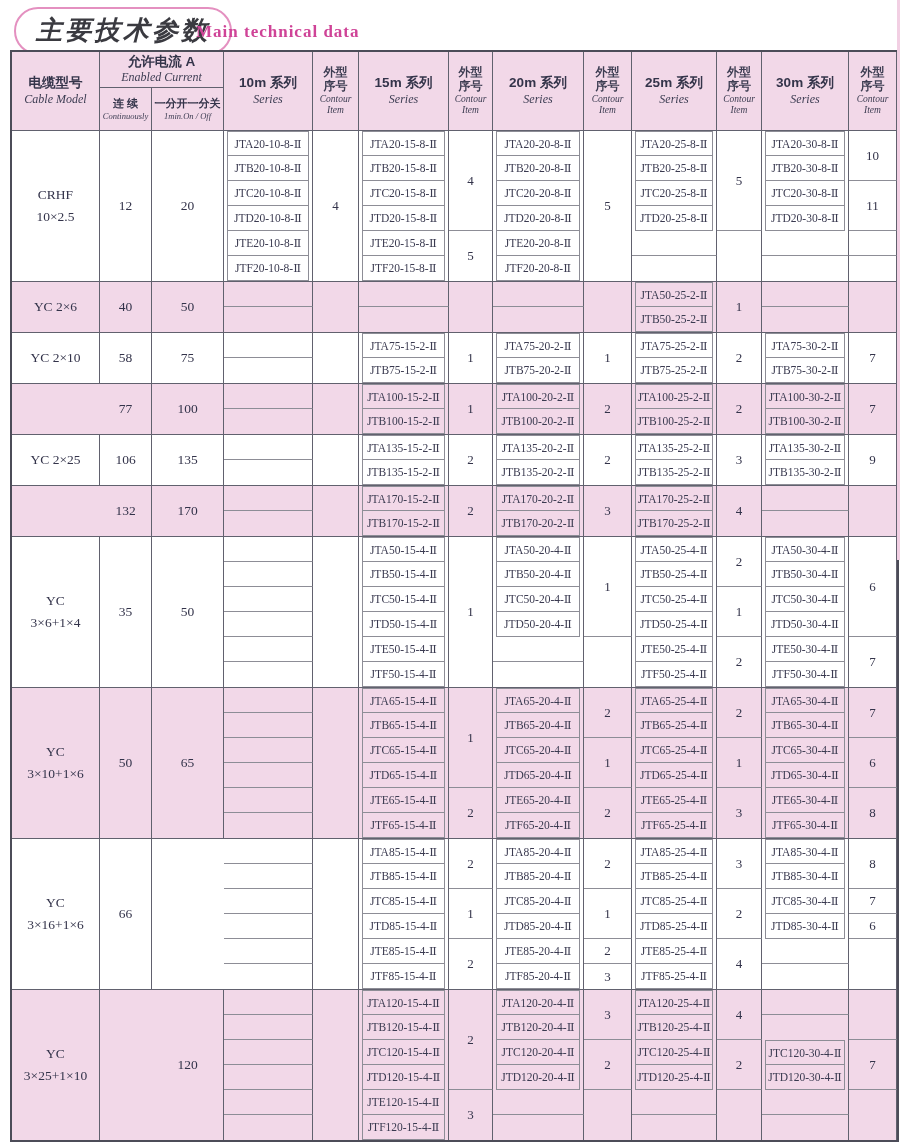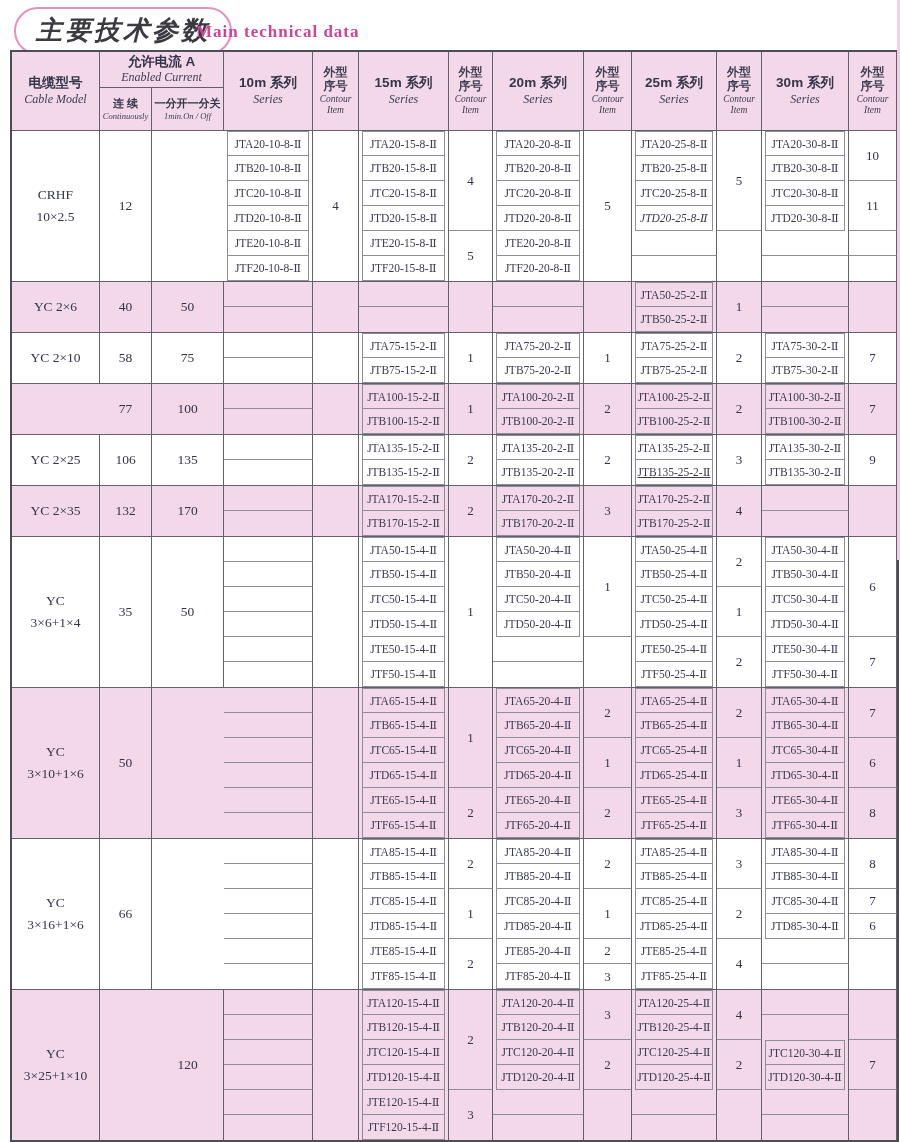--- a/index.html
+++ b/index.html
@@ -125,20 +125,21 @@
           <div class="c-en">Contour</div>
           <div class="c-en">Item</div>
         </div>
       </div>
       <div class="block" style="grid-template-columns: 88px 52px 72px 89px 46px 90px 44px 91px 48px 85px 45px 87px 48px; grid-template-rows: repeat(6, 25px);">
         <div class="cell model" style="grid-area: 1 / 1 / 7 / 2;">
           <div class="mline">CRHF</div>
           <div class="mline">10×2.5</div>
         </div>
         <div class="cell num" style="grid-area: 1 / 2 / 7 / 3;">12</div>
+        <div class="cell num" style="grid-area: 1 / 3 / 7 / 4;">20</div>
         <div class="cell scell" style="grid-area: 1 / 4 / 2 / 5;">
           <div class="sbox">JTA20-10-8-Ⅱ</div>
         </div>
         <div class="cell scell" style="grid-area: 2 / 4 / 3 / 5;">
           <div class="sbox mt">JTB20-10-8-Ⅱ</div>
         </div>
         <div class="cell scell" style="grid-area: 3 / 4 / 4 / 5;">
           <div class="sbox mt">JTC20-10-8-Ⅱ</div>
         </div>
         <div class="cell scell" style="grid-area: 4 / 4 / 5 / 5;">
@@ -188,21 +189,21 @@
         </div>
         <div class="cell scell" style="grid-area: 1 / 10 / 2 / 11;">
           <div class="sbox">JTA20-25-8-Ⅱ</div>
         </div>
         <div class="cell scell" style="grid-area: 2 / 10 / 3 / 11;">
           <div class="sbox mt">JTB20-25-8-Ⅱ</div>
         </div>
         <div class="cell scell" style="grid-area: 3 / 10 / 4 / 11;">
           <div class="sbox mt">JTC20-25-8-Ⅱ</div>
         </div>
-        <div class="cell scell" style="grid-area: 4 / 10 / 5 / 11; font-style: italic;">
+        <div class="cell scell" style="grid-area: 4 / 10 / 5 / 11;">
           <div class="sbox mt">JTD20-25-8-Ⅱ</div>
         </div>
         <div class="cell scell bline" style="grid-area: 5 / 10 / 6 / 11;"></div>
         <div class="cell scell" style="grid-area: 6 / 10 / 7 / 11;"></div>
         <div class="cell scell" style="grid-area: 1 / 12 / 2 / 13;">
           <div class="sbox">JTA20-30-8-Ⅱ</div>
         </div>
         <div class="cell scell" style="grid-area: 2 / 12 / 3 / 13;">
           <div class="sbox mt">JTB20-30-8-Ⅱ</div>
         </div>
@@ -340,39 +341,36 @@
         </div>
         <div class="cell scell" style="grid-area: 1 / 8 / 2 / 9;">
           <div class="sbox">JTA135-20-2-Ⅱ</div>
         </div>
         <div class="cell scell" style="grid-area: 2 / 8 / 3 / 9;">
           <div class="sbox mt">JTB135-20-2-Ⅱ</div>
         </div>
         <div class="cell scell" style="grid-area: 1 / 10 / 2 / 11;">
           <div class="sbox">JTA135-25-2-Ⅱ</div>
         </div>
-        <div class="cell scell" style="grid-area: 2 / 10 / 3 / 11; text-decoration: underline;">
+        <div class="cell scell" style="grid-area: 2 / 10 / 3 / 11;">
           <div class="sbox mt">JTB135-25-2-Ⅱ</div>
         </div>
         <div class="cell scell" style="grid-area: 1 / 12 / 2 / 13;">
           <div class="sbox">JTA135-30-2-Ⅱ</div>
         </div>
         <div class="cell scell" style="grid-area: 2 / 12 / 3 / 13; align-items: flex-end;">
           <div class="sbox mt">JTB135-30-2-Ⅱ</div>
         </div>
         <div class="cell ccell" style="grid-area: 1 / 5 / 3 / 6;"></div>
         <div class="cell ccell" style="grid-area: 1 / 7 / 3 / 8;">2</div>
         <div class="cell ccell" style="grid-area: 1 / 9 / 3 / 10;">2</div>
         <div class="cell ccell" style="grid-area: 1 / 11 / 3 / 12;">3</div>
         <div class="cell ccell" style="grid-area: 1 / 13 / 3 / 14;">9</div>
       </div>
       <div class="block pink" style="grid-template-columns: 88px 52px 72px 89px 46px 90px 44px 91px 48px 85px 45px 87px 48px; grid-template-rows: repeat(2, 25px);">
-        <div class="cell model" style="grid-area: 1 / 1 / 3 / 2;">
-          <div class="mline">YC  2×35</div>
-        </div>
         <div class="cell num" style="grid-area: 1 / 2 / 3 / 3;">132</div>
         <div class="cell num" style="grid-area: 1 / 3 / 3 / 4;">170</div>
         <div class="cell scell bline" style="grid-area: 1 / 4 / 2 / 5;"></div>
         <div class="cell scell" style="grid-area: 2 / 4 / 3 / 5;"></div>
         <div class="cell scell" style="grid-area: 1 / 6 / 2 / 7;">
           <div class="sbox">JTA170-15-2-Ⅱ</div>
         </div>
         <div class="cell scell" style="grid-area: 2 / 6 / 3 / 7;">
           <div class="sbox mt">JTB170-15-2-Ⅱ</div>
         </div>
@@ -486,20 +484,21 @@
         <div class="cell ccell" style="grid-area: 5 / 11 / 7 / 12;">2</div>
         <div class="cell ccell segline" style="grid-area: 1 / 13 / 5 / 14;">6</div>
         <div class="cell ccell" style="grid-area: 5 / 13 / 7 / 14;">7</div>
       </div>
       <div class="block pink" style="grid-template-columns: 88px 52px 72px 89px 46px 90px 44px 91px 48px 85px 45px 87px 48px; grid-template-rows: repeat(6, 25px);">
         <div class="cell model" style="grid-area: 1 / 1 / 7 / 2;">
           <div class="mline">YC</div>
           <div class="mline">3×10+1×6</div>
         </div>
         <div class="cell num" style="grid-area: 1 / 2 / 7 / 3;">50</div>
+        <div class="cell num" style="grid-area: 1 / 3 / 7 / 4;">65</div>
         <div class="cell scell bline" style="grid-area: 1 / 4 / 2 / 5;"></div>
         <div class="cell scell bline" style="grid-area: 2 / 4 / 3 / 5;"></div>
         <div class="cell scell bline" style="grid-area: 3 / 4 / 4 / 5;"></div>
         <div class="cell scell bline" style="grid-area: 4 / 4 / 5 / 5;"></div>
         <div class="cell scell bline" style="grid-area: 5 / 4 / 6 / 5;"></div>
         <div class="cell scell" style="grid-area: 6 / 4 / 7 / 5;"></div>
         <div class="cell scell" style="grid-area: 1 / 6 / 2 / 7;">
           <div class="sbox">JTA65-15-4-Ⅱ</div>
         </div>
         <div class="cell scell" style="grid-area: 2 / 6 / 3 / 7;">

